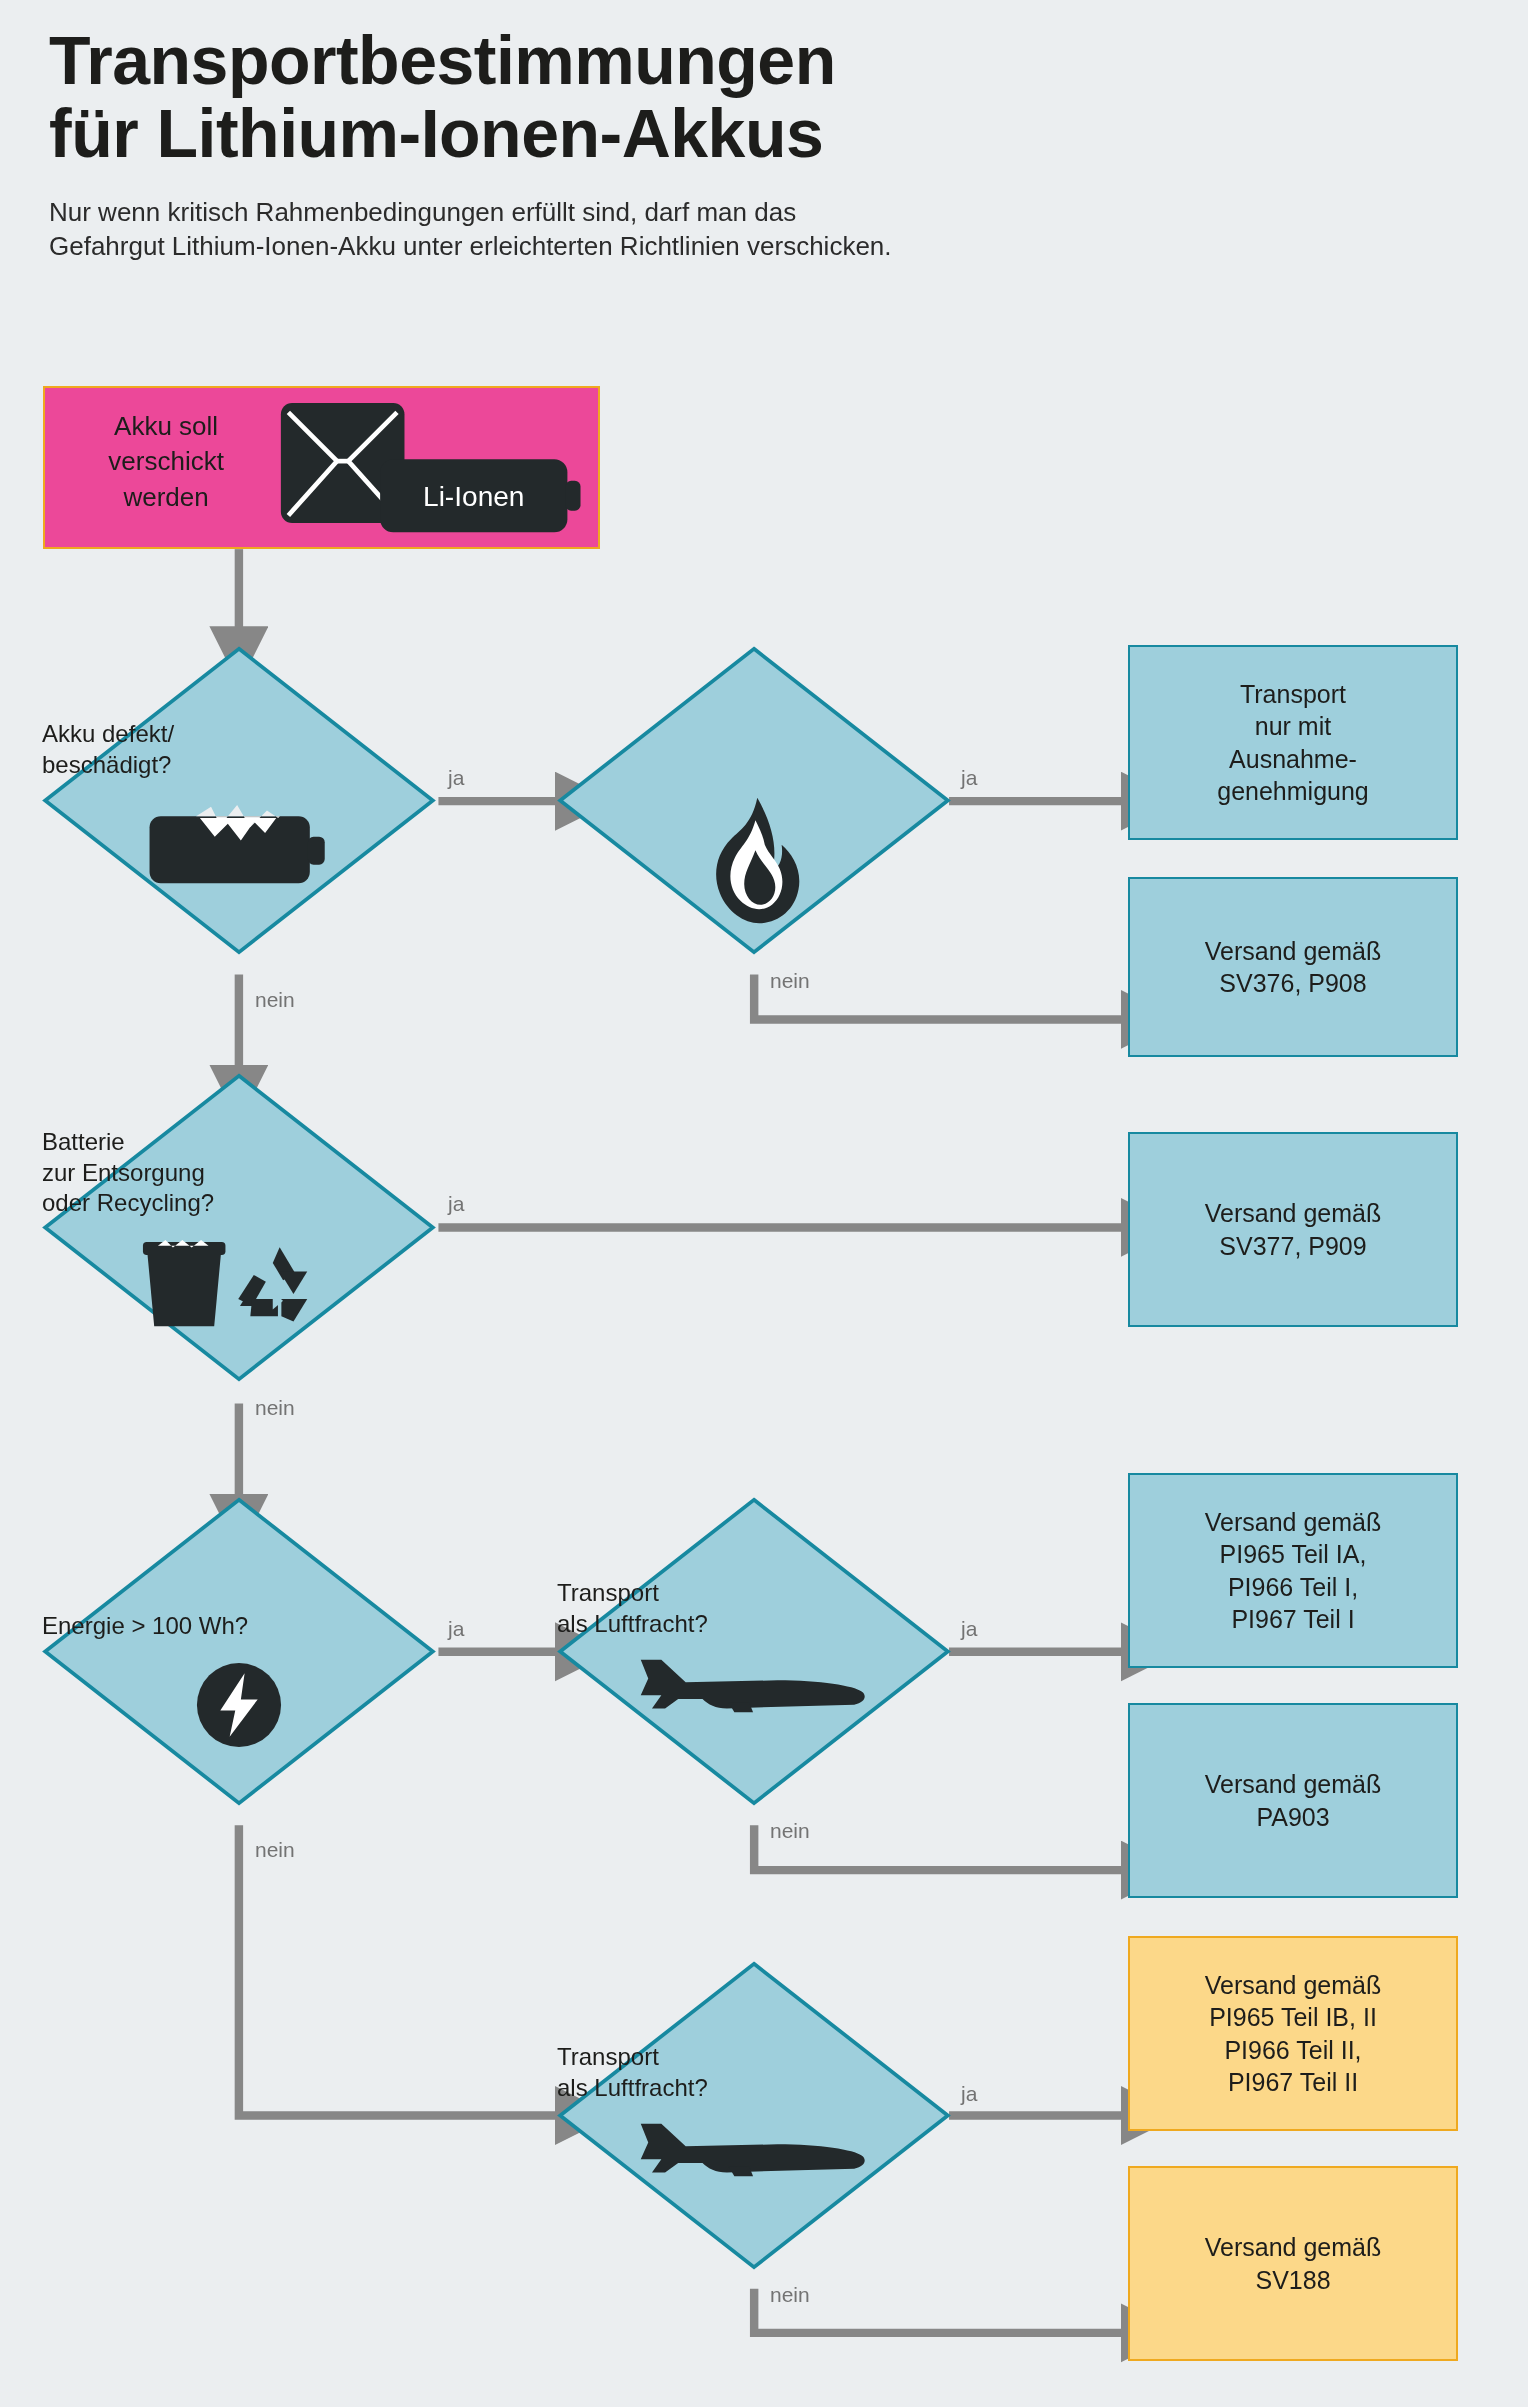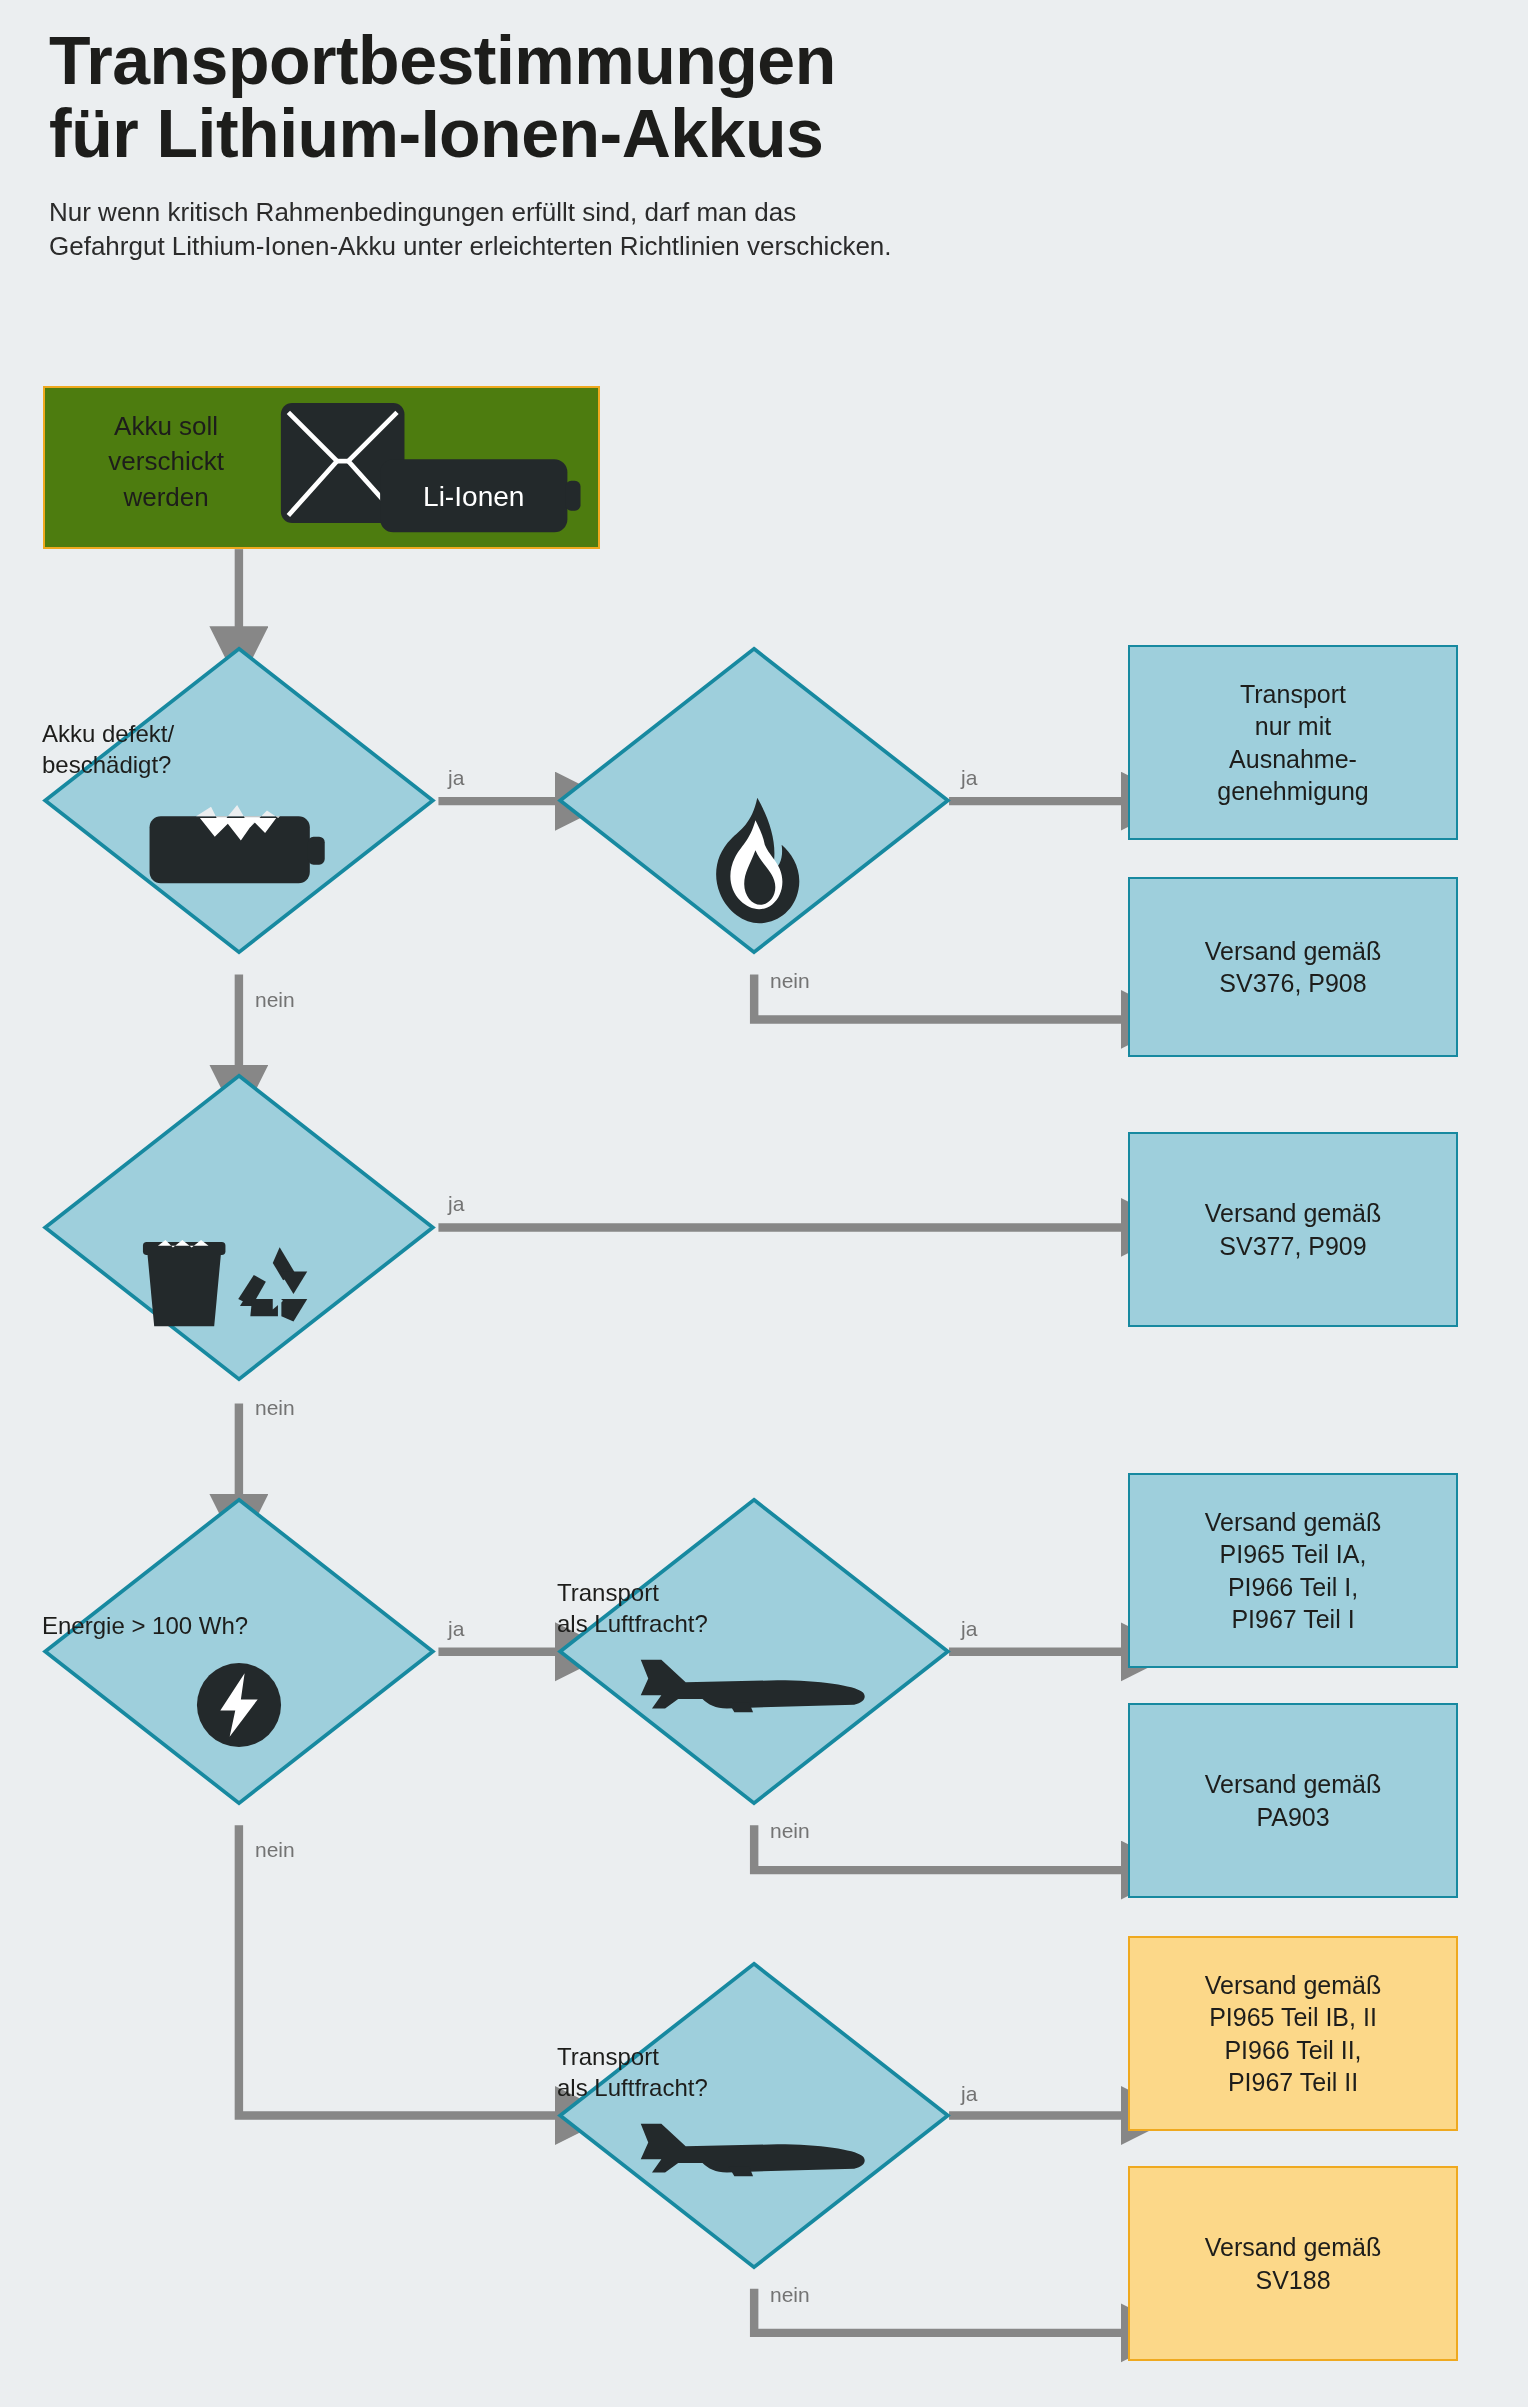--- a/index.html
+++ b/index.html
@@ -51,21 +51,21 @@
     pointer-events:none;
   }
   .diamond .dicon{
     position:absolute;left:0;right:0;display:flex;justify-content:center;
     pointer-events:none;
   }
 
   
   #startbox{
     left:43px;top:386px;width:557px;height:163px;
-    background:#4d7c0f;border:2.8px solid #efa91f;
+    background:#ec4899;border:2.8px solid #efa91f;
   }
   #startbox .label{
     position:absolute;left:20.6px;top:20.6px;width:201px;
     text-align:center;font-size:26px;line-height:1.38;white-space:pre-line;
   }
   #startbox .pack{position:absolute;left:234px;top:13px;}
 
   
   .edgelabel{
     position:absolute;font-size:21px;color:#737373;white-space:nowrap;
@@ -168,20 +168,23 @@
         <path d="M56,58 C50,74 44,82 44,94 C44,108 54,118 64,116 C74,114 80,102 76,90
                  C72,78 62,72 56,58 Z" fill="#23292b"></path>
       </svg>
     </div>
   </div>
 
   <div class="diamond node" style="left:42px;top:1073px;width:394px;height:309px;">
     <svg width="394" height="309" viewBox="0 0 420 330" xmlns="http://www.w3.org/2000/svg">
       <polygon points="210,3 417,165 210,327 3,165" fill="#9ecfdc" stroke="#1789a0" stroke-width="4"></polygon>
     </svg>
+    <div class="dtext" style="top:54px;">Batterie
+zur Entsorgung
+oder Recycling?</div>
     <div class="dicon" style="top:167px;">
       <svg width="197" height="90" viewBox="0 0 210 96" xmlns="http://www.w3.org/2000/svg">
 
         <path d="M6,6 L86,6 L78,92 L14,92 Z" fill="#23292b"></path>
         <rect x="2" y="2" width="88" height="14" rx="4" fill="#23292b"></rect>
         <path d="M18,6 L26,0 L34,8 L44,0 L54,8 L64,0 L72,6 Z" fill="#ffffff"></path>
 
         <g fill="#23292b" transform="translate(100,6) scale(0.92)">
           <path d="M52,2 L70,32 L56,40 L44,20 Z"></path>
           <path d="M70,32 L86,32 L70,58 L54,32 Z" transform="translate(-2,-2)"></path>

